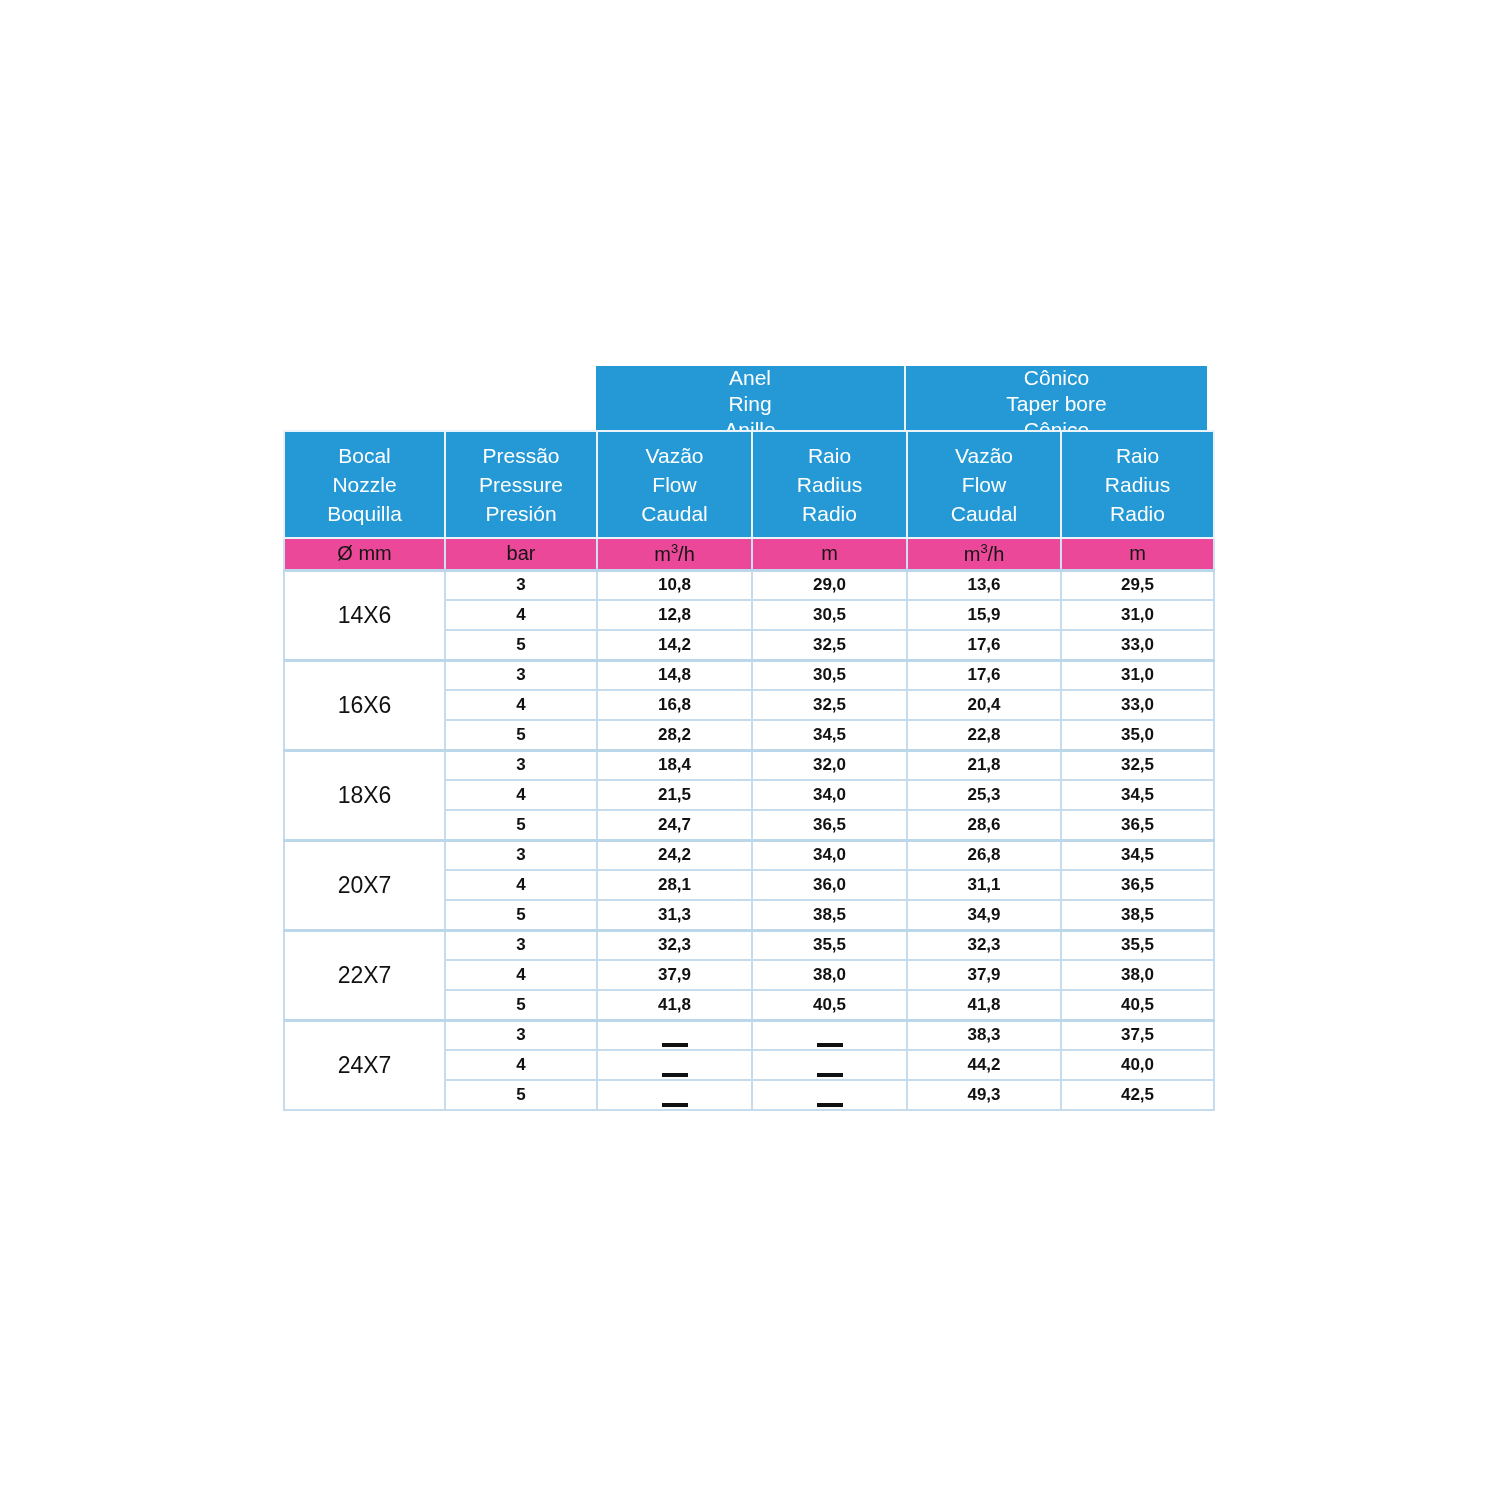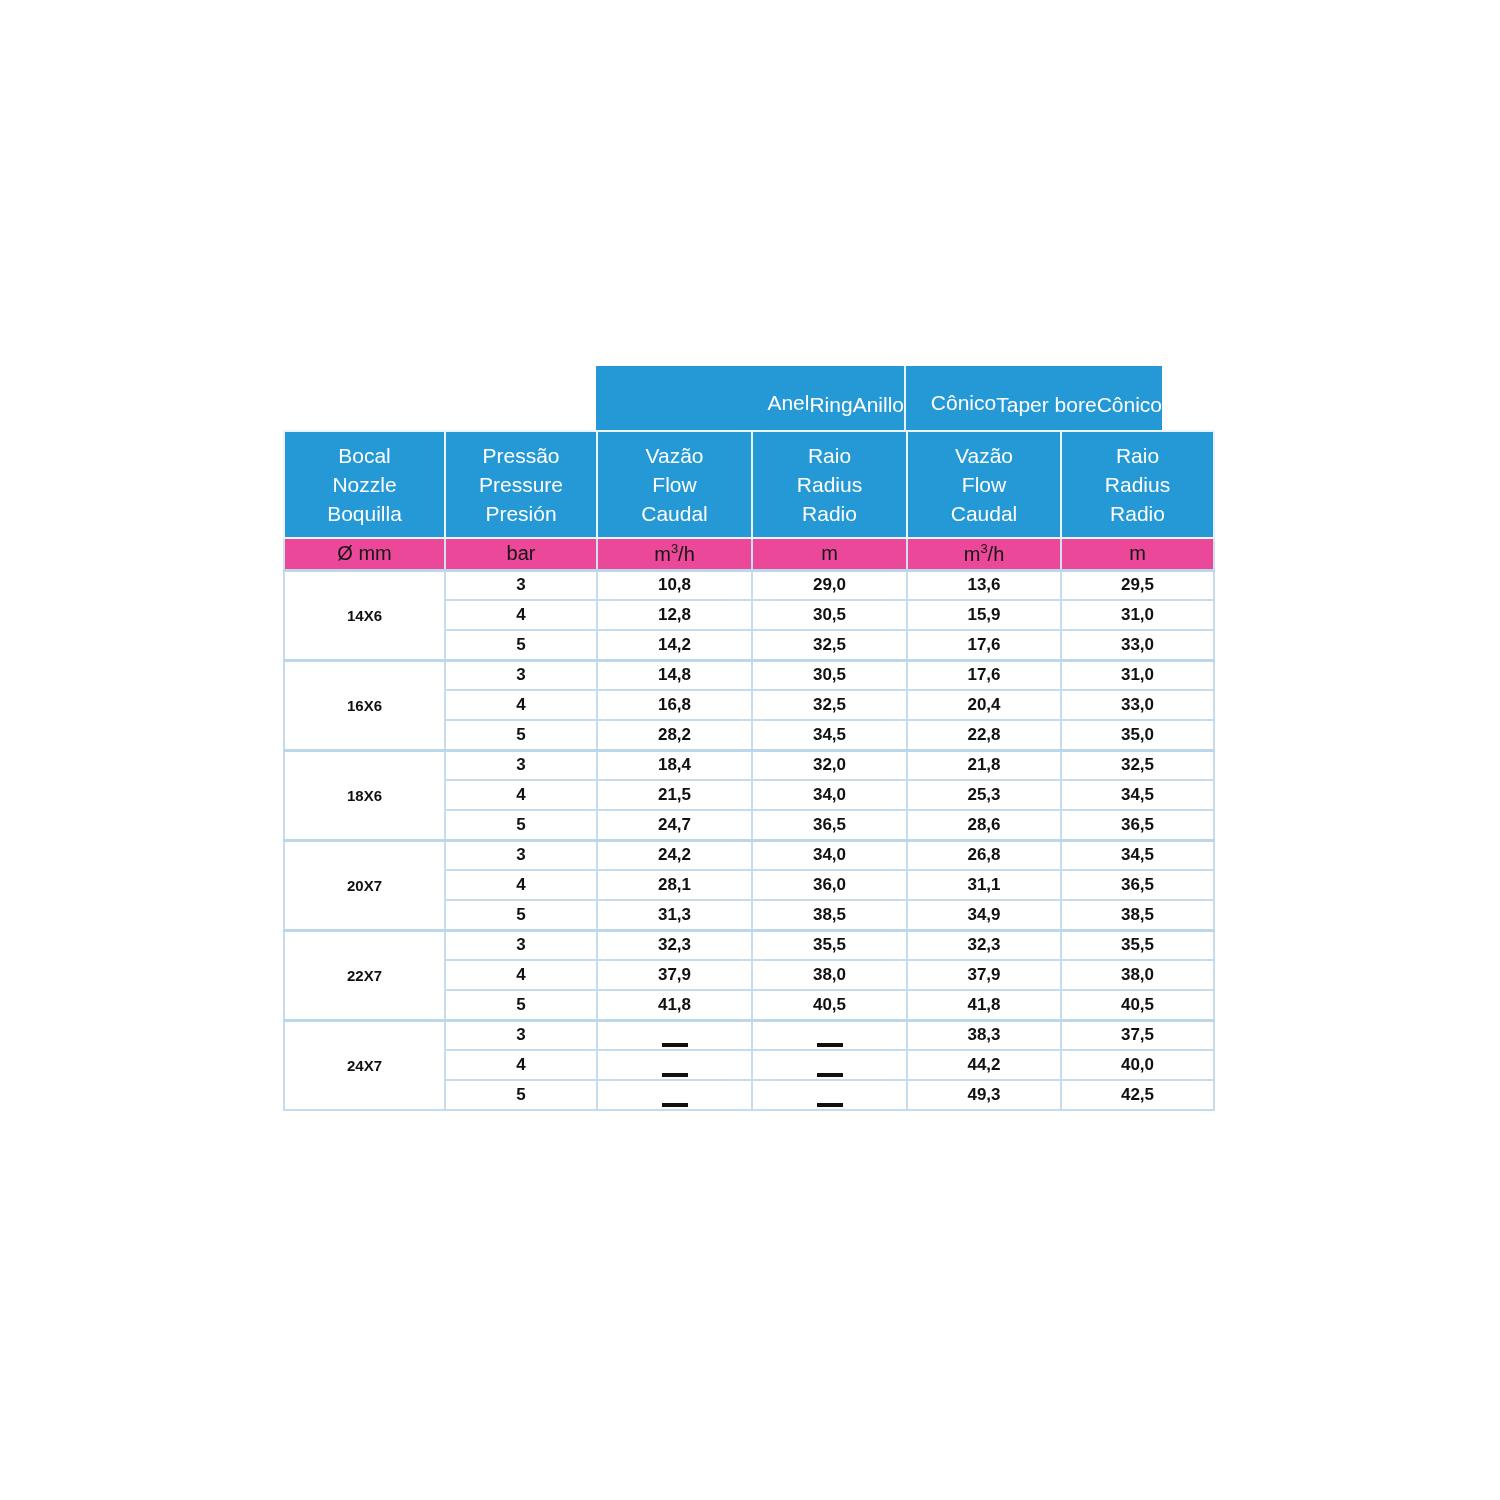--- a/index.html
+++ b/index.html
@@ -27,38 +27,38 @@
     height: 79px;
     display: flex;
   }
 
   .group-cell {
     background: #2499D6;
     color: #ffffff;
     box-sizing: border-box;
     border-right: 2px solid #eaf3fa;
     display: flex;
-    flex-direction: row;
+    flex-direction: column;
     justify-content: flex-end;
     align-items: center;
     overflow: hidden;
     padding-bottom: 2px;
   }
   .group-cell:last-child { border-right: none; }
 
   .group-cell .gl {
     font-size: 21px;
     line-height: 26px;
     white-space: nowrap;
   }
   
   .group-cell.clip-more .gl:first-child { margin-top: -4px; }
 
   #group-anel { width: 310px; }
-  #group-conico { width: 256px; }
+  #group-conico { width: 301px; }
 
   
   table.spec {
     position: absolute;
     left: 283px;
     top: 430px;
     width: 930px;
     border-collapse: collapse;
     table-layout: fixed;
   }
@@ -108,22 +108,22 @@
   tbody td {
     height: 30px;
     font-size: 17px;
     font-weight: bold;
     color: #111111;
     background: #ffffff;
     border-color: #cfe1f0;
   }
 
   td.nozzle {
-    font-size: 15px;
-    font-weight: bold;
+    font-size: 23px;
+    font-weight: normal;
     border-color: #cfe1f0;
   }
 
   
   tr.group-start td { border-top: 3px solid #bcd7ea; }
 
   
   td.dash {
     position: relative;
   }

